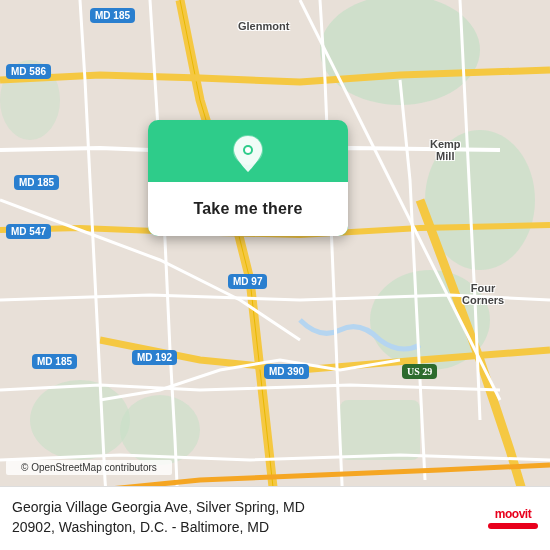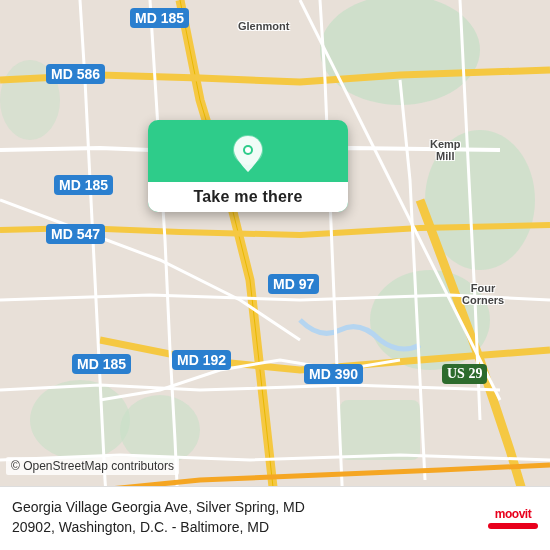--- a/index.html
+++ b/index.html
@@ -78,22 +78,22 @@
       border-radius: 3px;
       margin-top: 2px;
     }
 
     
     #osm-attr {
       position: absolute;
       bottom: 75px;
       left: 6px;
       background: rgba(255,255,255,0.8);
-      padding: 2px 5px;
-      font-size: 12px;
+      padding: 2px 15px;
+      font-size: 10px;
       color: #333;
       border-radius: 2px;
     }
 
     
     #popup {
       position: absolute;
       top: 120px;
       left: 148px;
       width: 200px;
@@ -116,38 +116,37 @@
       width: 44px;
       height: 44px;
     }
 
     #popup-btn {
       display: block;
       width: 100%;
       background: white;
       border: none;
       border-radius: 0 0 10px 10px;
-      padding: 6px 0;
+      padding: 18px 0;
       font-size: 16px;
       font-weight: 600;
       color: #222;
       cursor: pointer;
       letter-spacing: 0.2px;
     }
 
     
     .road-badge {
       position: absolute;
       border-radius: 4px;
-      font-size: 14px;
+      font-size: 10px;
       font-weight: bold;
       color: white;
       padding: 2px 5px;
       white-space: nowrap;
-      margin-left: 40px;
     }
 
     .badge-md { background: #2a7fcf; }
     .badge-us { background: #2d6b2d; font-family: Liberation Serif, serif; }
 
     
     .place-label {
       position: absolute;
       font-size: 11px;
       font-weight: bold;

